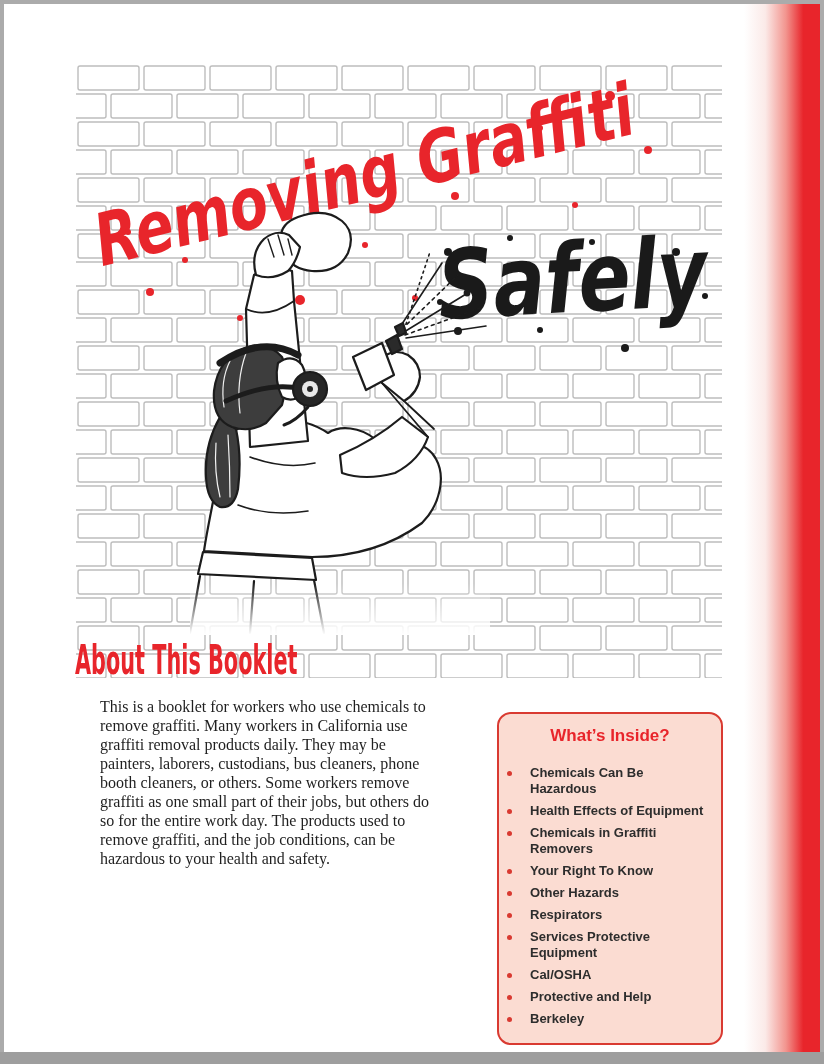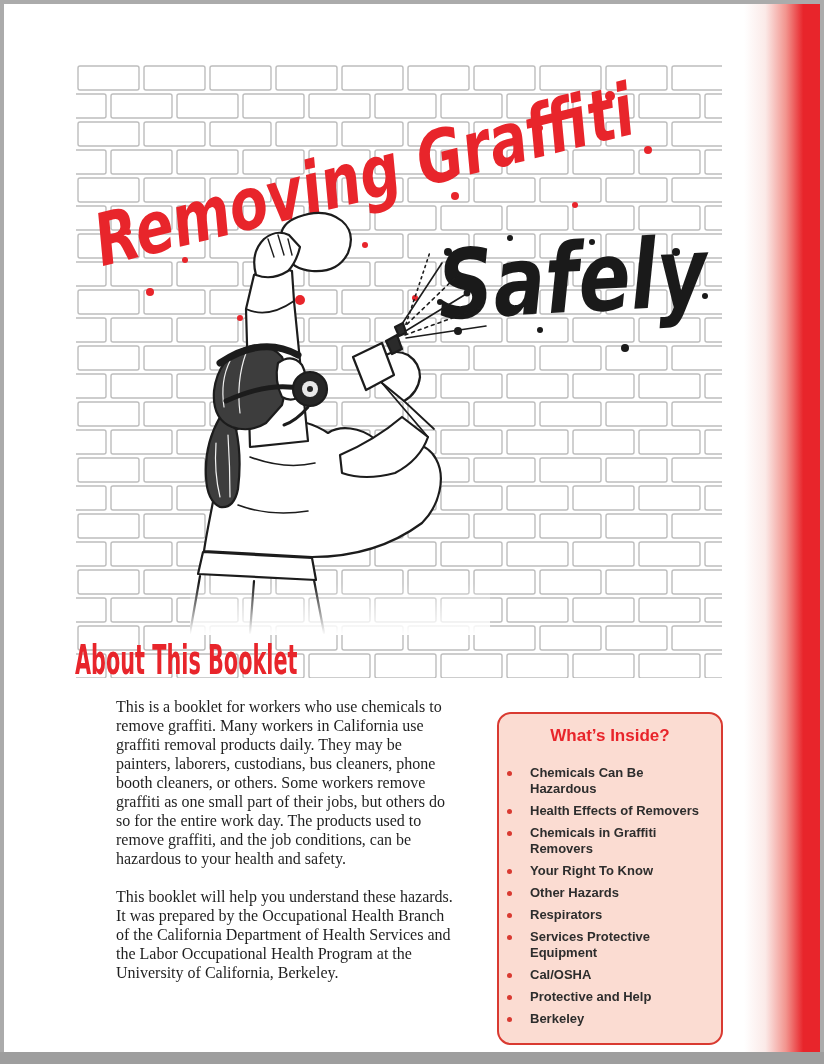--- a/index.html
+++ b/index.html
@@ -45,21 +45,21 @@
   
   .figure{position:absolute;left:190px;top:205px;}
   
   .about-heading{
     position:absolute;left:75px;top:639px;height:42px;line-height:42px;
     font-family:"DejaVu Sans",sans-serif;font-weight:800;
     font-size:40px;color:var(--accent-red);white-space:nowrap;
     transform:scaleX(0.52);transform-origin:0 0;
   }
   .body-copy{
-    position:absolute;left:116px;top:697px;width:344px;
+    position:absolute;left:100px;top:697px;width:344px;
     font-family:"Liberation Serif",serif;font-size:16px;line-height:19px;color:#1f1f1f;
   }
   .body-copy p{margin:0 0 19px 0;}
   
   .wi-box{
     position:absolute;left:497px;top:712px;width:226px;
     background:var(--box-background);
     border:2px solid var(--box-border);border-radius:14px;
     padding:12px 8px 10px 8px;
   }
@@ -179,35 +179,34 @@
       <path d="M118,202 Q106,216 94,220" fill="none" stroke-width="3"></path>
     </g>
     <rect x="0" y="378" width="300" height="52" fill="url(#fadeout)"></rect>
   </svg>
 
   <div class="about-heading">About This Booklet</div>
   <div class="body-copy">
 
       <p>This is a booklet for workers who use chemicals to remove graffiti. Many workers in California use graffiti removal products daily. They may be painters, laborers, custodians, bus cleaners, phone booth cleaners, or others. Some workers remove graffiti as one small part of their jobs, but others do so for the entire work day. The products used to remove graffiti, and the job conditions, can be hazardous to your health and safety.</p>
 
-      <p>This booklet will help you understand these hazards. It was prepared by the Occupational Health Branch of the California Department of Health Services and the Labor Occupational Health Program at the University of California, Berkeley.</p>
     </div>
 
   <div class="wi-box">
     <div class="wi-title">What’s Inside?</div>
     <ul class="wi-list">
 
         <li class="wi-item">
           <span class="dot"></span>
           <span class="wi-label">Chemicals Can Be Hazardous</span>
         </li>
 
         <li class="wi-item">
           <span class="dot"></span>
-          <span class="wi-label">Health Effects of Removers</span>
+          <span class="wi-label">Health Effects of Equipment</span>
         </li>
 
         <li class="wi-item">
           <span class="dot"></span>
           <span class="wi-label">Chemicals in Graffiti Removers</span>
         </li>
 
         <li class="wi-item">
           <span class="dot"></span>
           <span class="wi-label">Your Right To Know</span>

